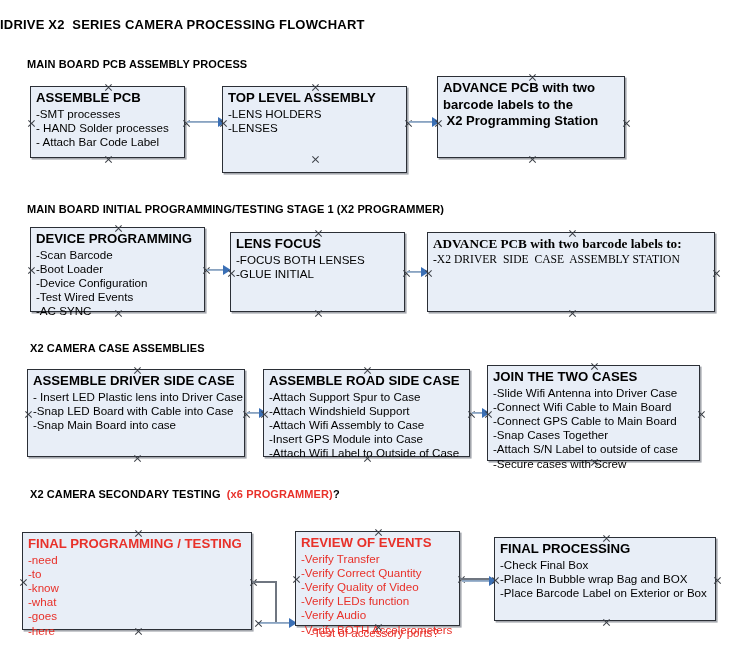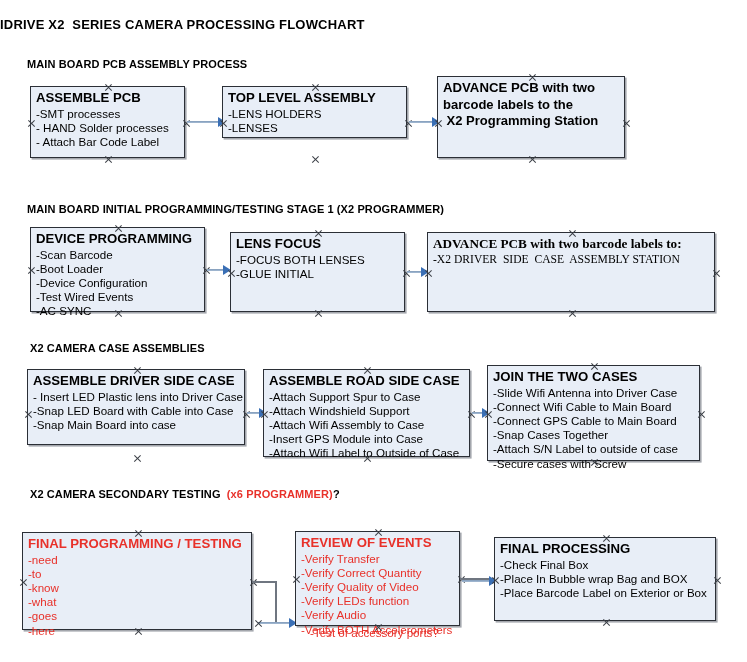--- a/index.html
+++ b/index.html
@@ -140,21 +140,21 @@
     <div class="li">- Attach Bar Code Label</div>
     <span class="xh" style="left:77px; top:0px;"></span>
     <span class="xh" style="left:77px; top:72px;"></span>
     <span class="xh" style="left:0px; top:36px;"></span>
     <span class="xh" style="left:155px; top:36px;"></span>
   </div>
 
   <div class="conn" style="left:187px; top:121px; width:36px;"></div>
   <div class="arrow" style="left:218px; top:122px;"></div>
 
-  <div class="node" style="left:222px; top:86px; width:185px; height:52px;">
+  <div class="node" style="left:222px; top:86px; width:185px; height:87px;">
     <div class="hdr">TOP LEVEL ASSEMBLY</div>
     <div class="li">-LENS HOLDERS</div>
     <div class="li">-LENSES</div>
     <span class="xh" style="left:92px; top:0px;"></span>
     <span class="xh" style="left:92px; top:72px;"></span>
     <span class="xh" style="left:0px; top:36px;"></span>
     <span class="xh" style="left:185px; top:36px;"></span>
   </div>
 
   <div class="conn" style="left:409px; top:121px; width:29px;"></div>
@@ -205,21 +205,21 @@
     <div class="hdr">ADVANCE PCB with two barcode labels to:</div>
     <div class="li">-X2 DRIVER  SIDE  CASE  ASSEMBLY STATION</div>
     <span class="xh" style="left:144px; top:0px;"></span>
     <span class="xh" style="left:144px; top:80px;"></span>
     <span class="xh" style="left:0px; top:40px;"></span>
     <span class="xh" style="left:288px; top:40px;"></span>
   </div>
 
   <div class="section-title" style="left:30px; top:342px;">X2 CAMERA CASE ASSEMBLIES</div>
 
-  <div class="node" style="left:27px; top:369px; width:218px; height:76px;">
+  <div class="node" style="left:27px; top:369px; width:218px; height:88px;">
     <div class="hdr">ASSEMBLE DRIVER SIDE CASE</div>
     <div class="li">- Insert LED Plastic lens into Driver Case</div>
     <div class="li">-Snap LED Board with Cable into Case</div>
     <div class="li">-Snap Main Board into case</div>
     <span class="xh" style="left:109px; top:0px;"></span>
     <span class="xh" style="left:109px; top:88px;"></span>
     <span class="xh" style="left:0px; top:44px;"></span>
     <span class="xh" style="left:218px; top:44px;"></span>
   </div>
 

